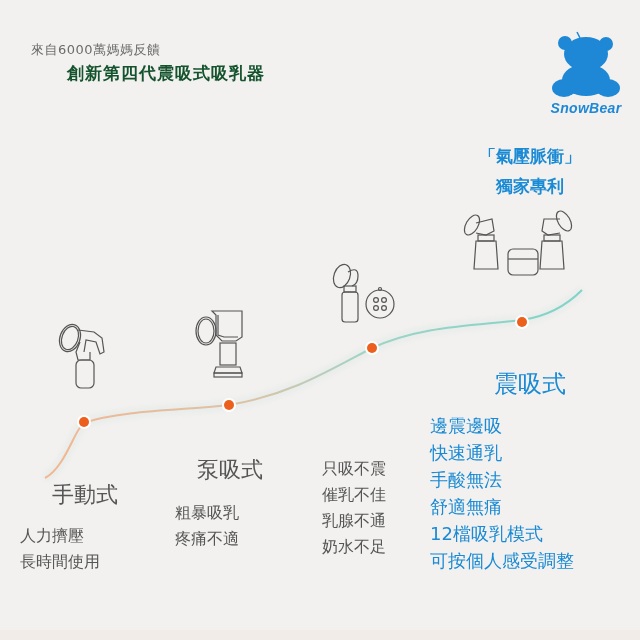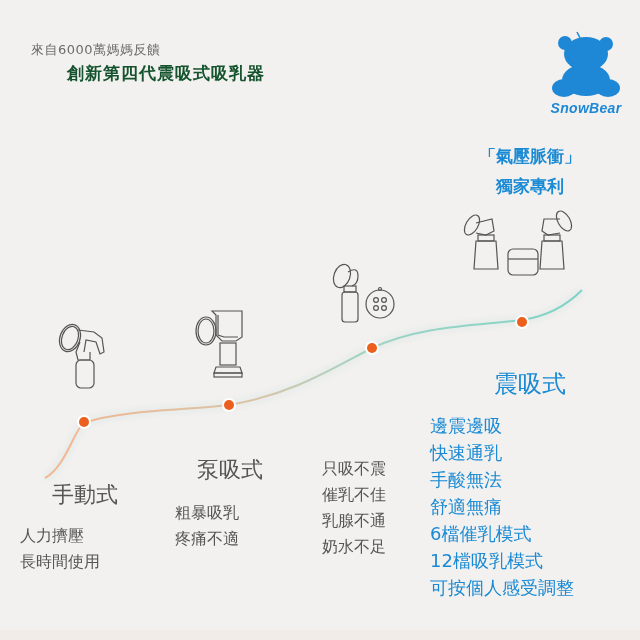--- a/index.html
+++ b/index.html
@@ -151,19 +151,18 @@
     <div>乳腺不通</div>
     <div>奶水不足</div>
   </div>
 
   <div class="stage-title blue-title" style="left:440px;top:368px;width:180px;">震吸式</div>
   <div class="stage-desc blue-desc" style="left:430px;top:412px;width:200px;">
     <div>邊震邊吸</div>
     <div>快速通乳</div>
     <div>手酸無法</div>
     <div>舒適無痛</div>
-    <div>6檔催乳模式</div>
     <div>12檔吸乳模式</div>
     <div>可按個人感受調整</div>
   </div>
 
   <div class="bottom-band"></div>
 </div>
 
 </body></html>

